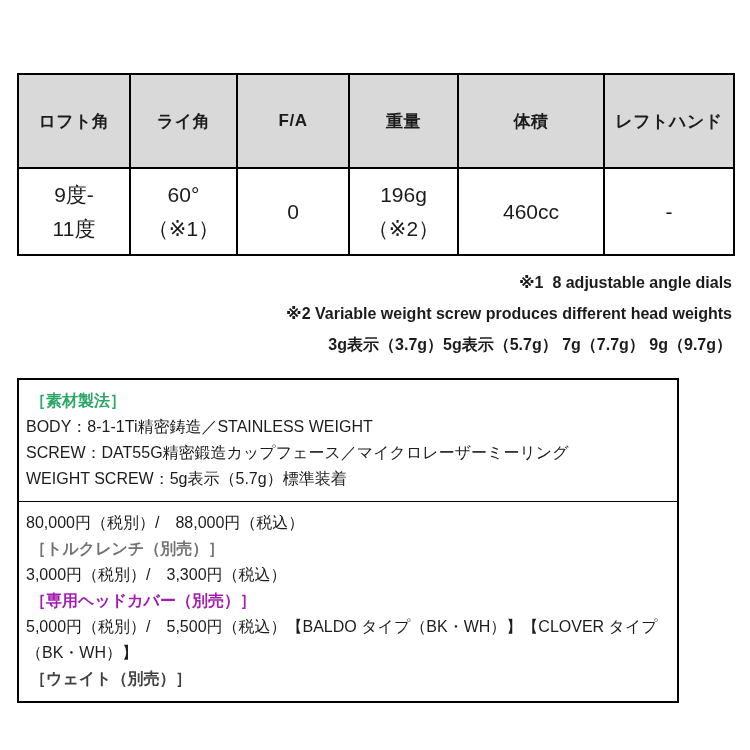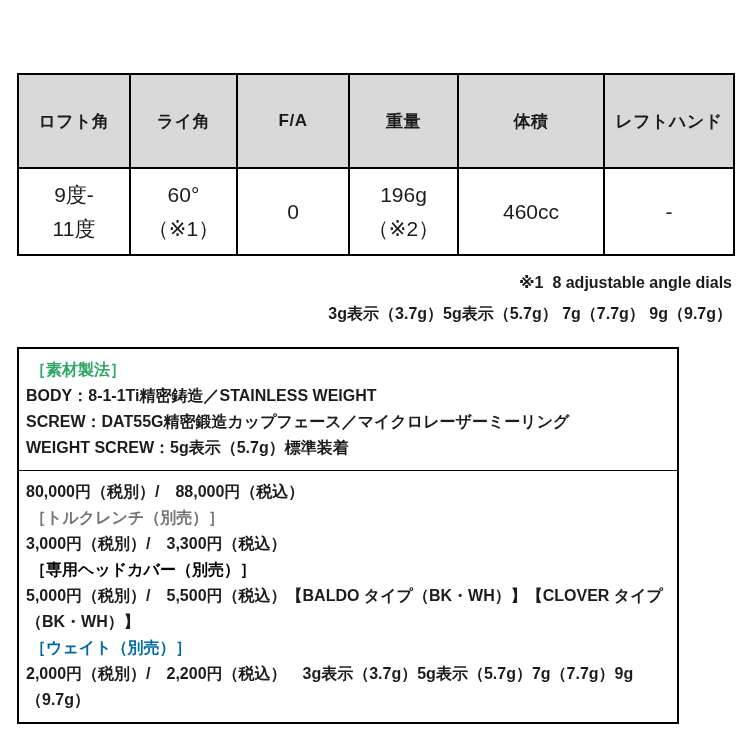--- a/index.html
+++ b/index.html
@@ -34,21 +34,21 @@
 
   
   .infobox { margin-top:22px; width:662px; border:2px solid #000; box-sizing:border-box; background:#fff; }
   .section { padding:8px 10px 9px 7px; }
   .section + .section { border-top:1px solid #000; }
   .sec-heading {
     font-size:16px; font-weight:bold; line-height:26px;
     padding-left:4px; white-space:pre-wrap;
   }
   .sec-line, .sec-body {
-    font-size:16px; font-weight:bold; line-height:26px;
+    font-size:16px; font-weight:normal; line-height:26px;
     white-space:pre-wrap;
   }
 </style>
 </head>
 <body>
 
 <div class="page">
 
   <table class="spec">
     <colgroup>
@@ -92,40 +92,40 @@
       <td>
         <span class="cell-line">-</span>
         <span class="cell-line"></span>
       </td>
     </tr>
   </tbody>
     </table>
 
   <div class="notes">
     <div class="note">※1  8 adjustable angle dials</div>
+    <div class="note">※2 Variable weight screw produces different head weights</div>
     <div class="note">3g表示（3.7g）5g表示（5.7g） 7g（7.7g） 9g（9.7g）</div>
   </div>
 
   <div class="infobox">
 
     <div class="section">
       <div class="sec-heading" style="color:#2ea668">［素材製法］</div>
       <div class="sec-line">BODY：8-1-1Ti精密鋳造／STAINLESS WEIGHT</div>
       <div class="sec-line">SCREW：DAT55G精密鍛造カップフェース／マイクロレーザーミーリング</div>
       <div class="sec-line">WEIGHT SCREW：5g表示（5.7g）標準装着</div>
     </div>
 
     <div class="section">
       <div class="sec-body">80,000円（税別）/　88,000円（税込）</div>
 
       <div class="sec-heading" style="color:#737373">［トルクレンチ（別売）］</div>
       <div class="sec-body">3,000円（税別）/　3,300円（税込）</div>
 
-      <div class="sec-heading" style="color:#000000">［専用ヘッドカバー（別売）］</div>
+      <div class="sec-heading" style="color:#a21caf">［専用ヘッドカバー（別売）］</div>
       <div class="sec-body">5,000円（税別）/　5,500円（税込）【BALDO タイプ（BK・WH）】【CLOVER タイプ（BK・WH）】</div>
 
-      <div class="sec-heading" style="color:#0369a1">［ウェイト（別売）］</div>
-      <div class="sec-body">2,000円（税別）/　2,200円（税込）　3g表示（3.7g）5g表示（5.7g）7g（7.7g）9g（9.7g）</div>
+      <div class="sec-heading" style="color:#404040">［ウェイト（別売）］</div>
     </div>
 
   </div>
 
 </div>
 
 </body></html>

